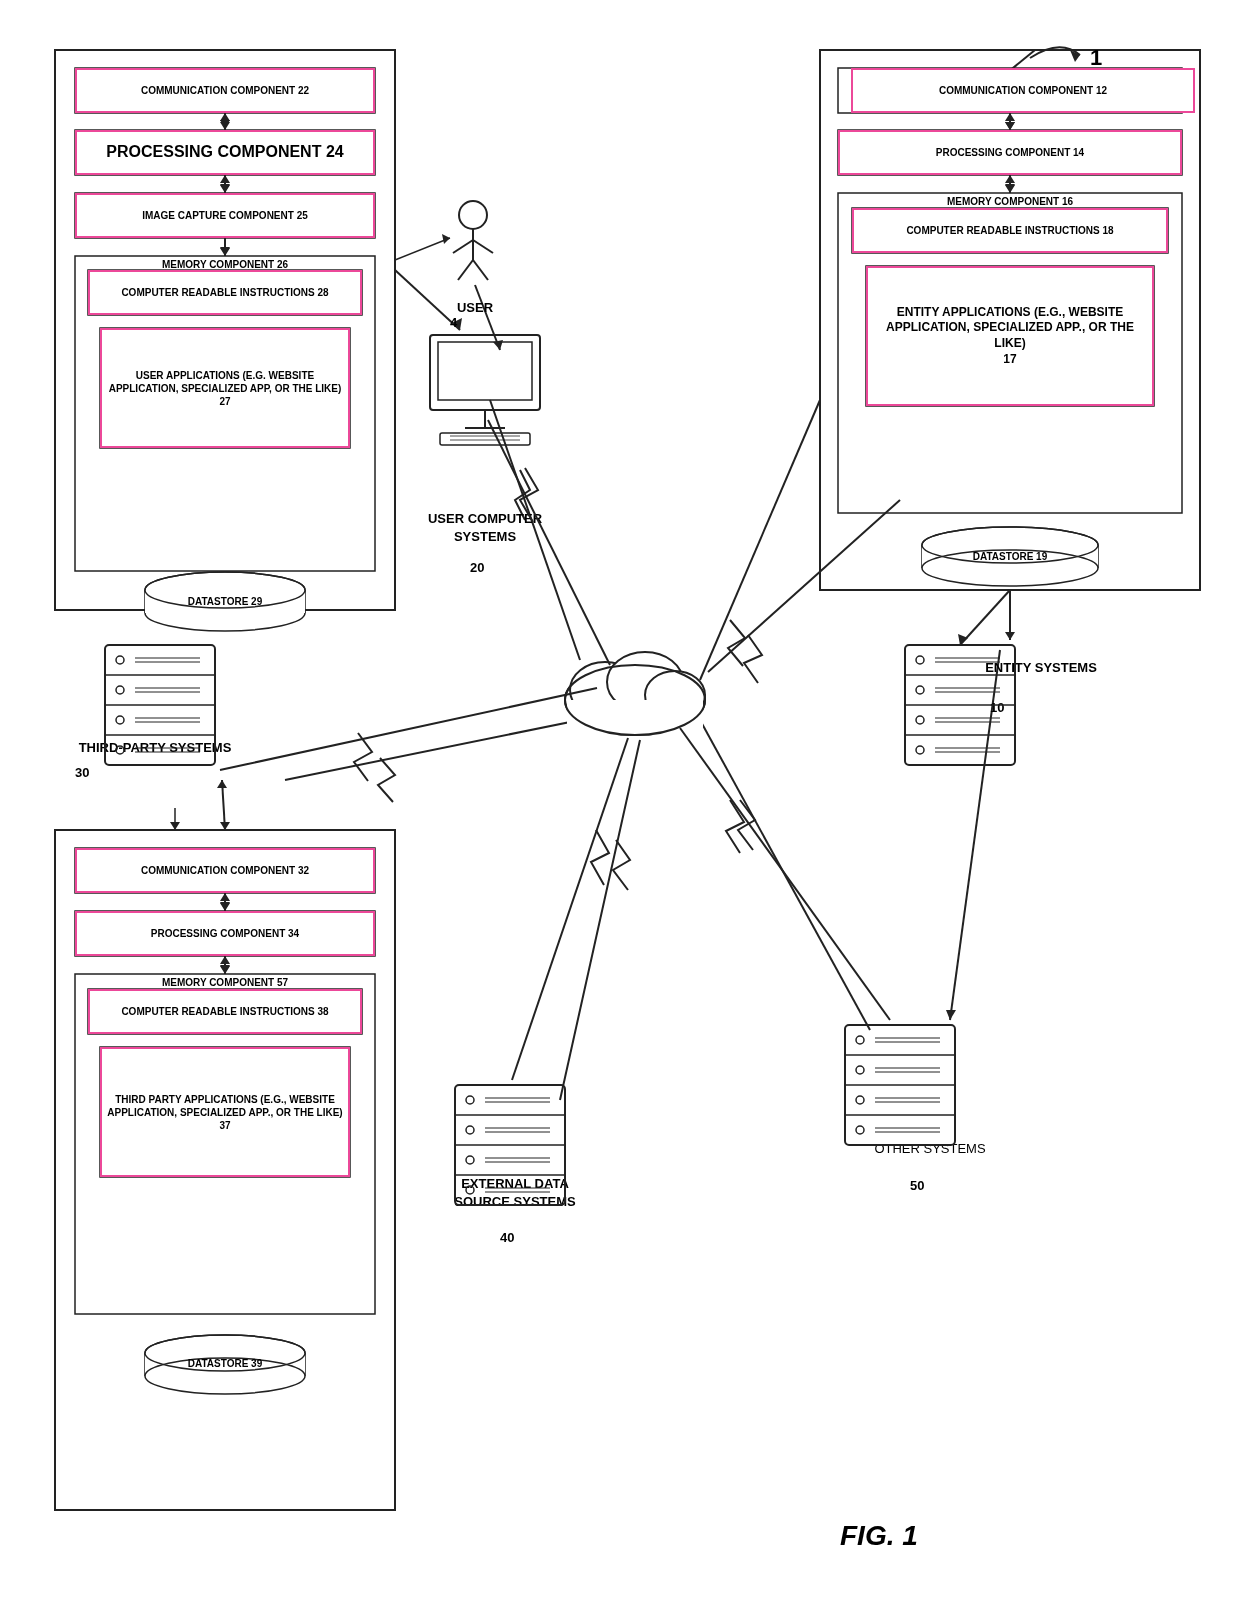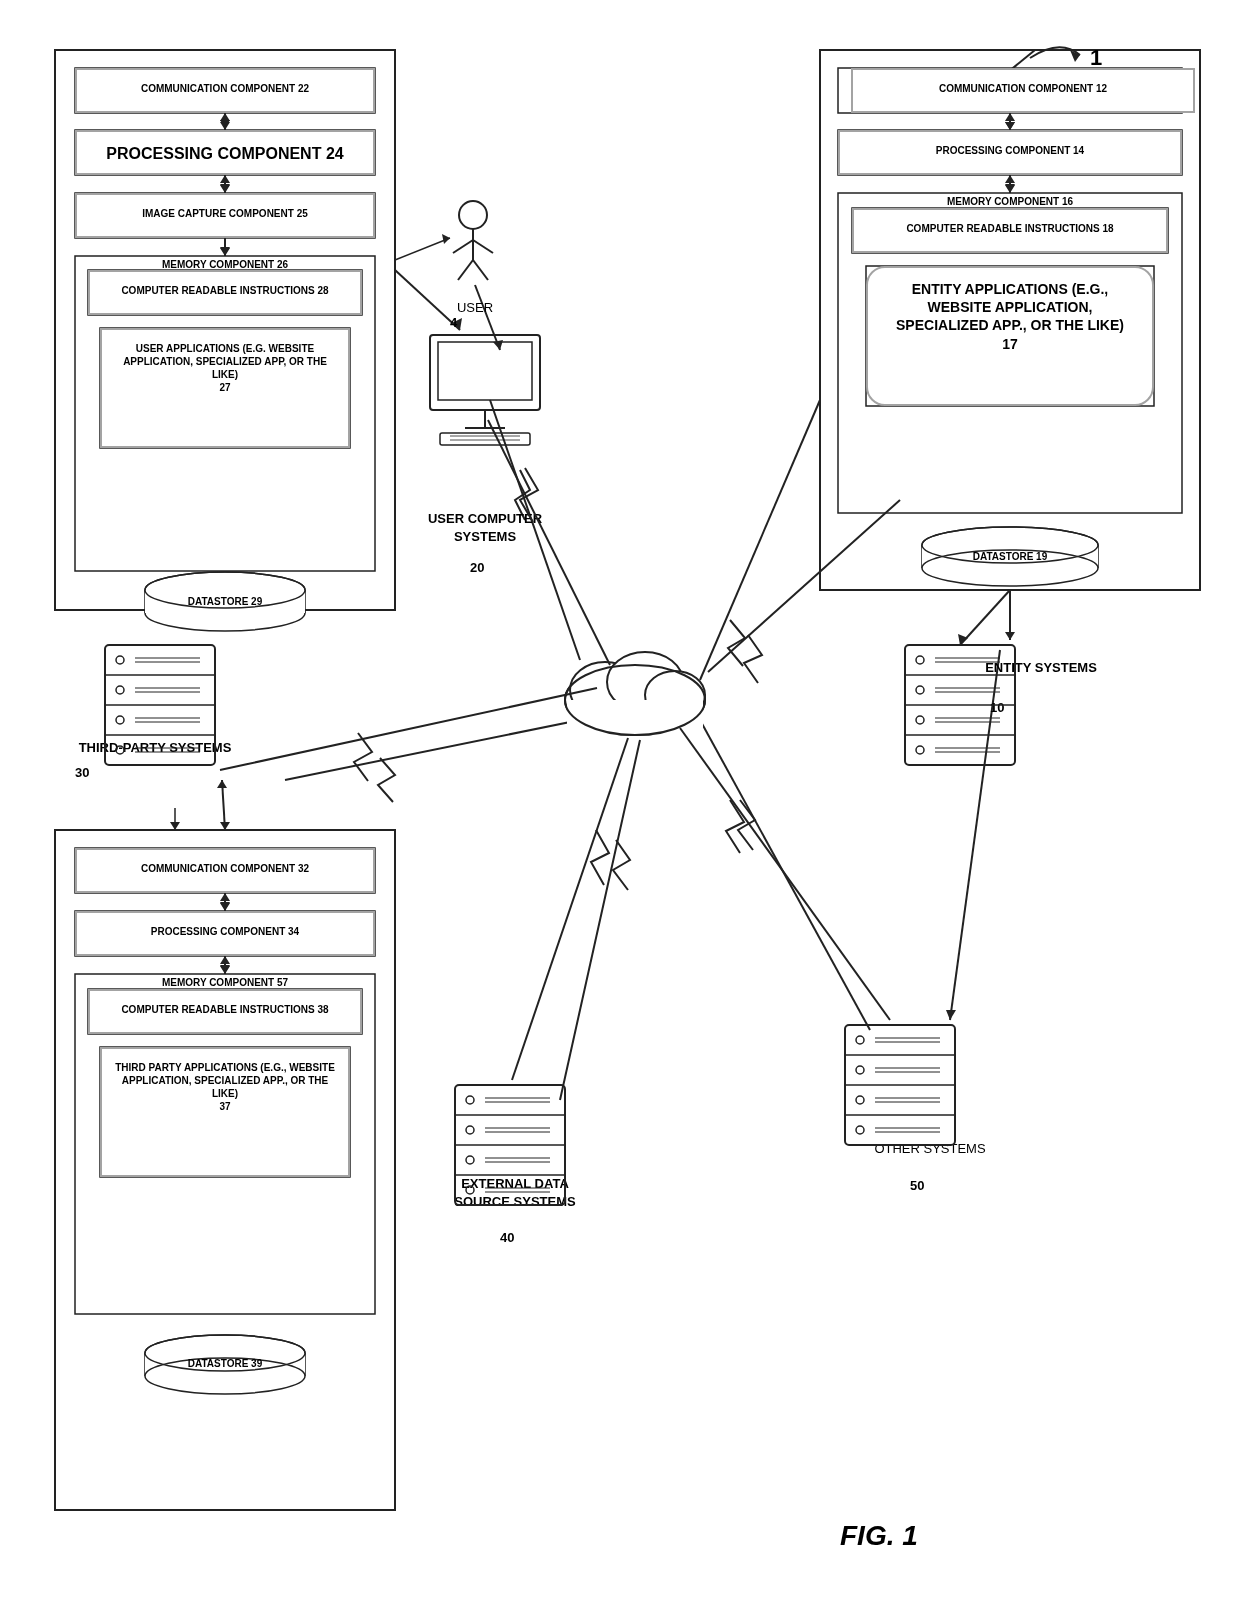--- a/index.html
+++ b/index.html
@@ -16,28 +16,29 @@
       width: 1240px;
       height: 1605px;
       position: relative;
       background: #fff;
       padding: 20px;
     }
 
     
     .box {
       position: absolute;
-      border: 2px solid #a3a3a3;
+      border: 2px solid #ec4899;
       background: #fff;
       text-align: center;
       font-size: 11px;
       font-weight: bold;
       display: flex;
+      align-items: center;
       justify-content: center;
-      padding: 12px;
+      padding: 4px;
       line-height: 1.3;
     }
 
     
     .fig-label {
       position: absolute;
       font-size: 28px;
       font-weight: bold;
       font-style: italic;
     }
@@ -246,21 +247,21 @@
   </div>
 
   <div style="position:absolute; left:838px; top:193px; width:344px; font-size:10px; font-weight:bold; text-align:center; padding-top:3px;">
     <span>MEMORY COMPONENT 16</span>
   </div>
 
   <div class="box" style="left:852px; top:208px; width:316px; height:45px; font-size:10px;">
     <span>COMPUTER READABLE INSTRUCTIONS 18</span>
   </div>
 
-  <div class="box" style="left:866px; top:266px; width:288px; height:140px; font-size:14px;border-radius:19px;">
+  <div class="box" style="left:866px; top:266px; width:288px; height:140px; font-size:12px;">
     <span style="white-space:pre-line;">ENTITY APPLICATIONS (E.G., WEBSITE APPLICATION, SPECIALIZED APP., OR THE LIKE)
 17</span>
   </div>
 
   <div style="position:absolute; left:922px; top:551px; width:176px; font-size:10px; font-weight:bold; text-align:center;">
     <span>DATASTORE 19</span>
   </div>
 
   <div class="box" style="left:75px; top:848px; width:300px; height:45px; font-size:10px;">
     <span>COMMUNICATION COMPONENT 32</span>
@@ -288,21 +289,21 @@
   </div>
 
   <div style="position:absolute; left:1090px; top:45px; font-size:22px; font-weight:bold;">
     <span>1</span>
   </div>
 
   <div class="fig-label" style="left:840px; top:1520px;">
     <span>FIG. 1</span>
   </div>
 
-  <div style="position:absolute; left:430px; top:300px; font-size:13px; font-weight:normal; text-align:center; width:90px;">USER</div>
+  <div style="position:absolute; left:430px; top:300px; font-size:13px; font-weight:bold; text-align:center; width:90px;">USER</div>
   <div style="position:absolute; left:450px; top:315px; font-size:13px; font-weight:bold; text-align:center;">4</div>
 
   <div style="position:absolute; left:420px; top:510px; font-size:13px; font-weight:bold; text-align:center; width:130px; line-height:1.4;">
     <span>USER COMPUTER SYSTEMS</span>
   </div>
   <div style="position:absolute; left:470px; top:560px; font-size:13px; font-weight:bold;">
     <span>20</span>
   </div>
 
   <div style="position:absolute; left:976px; top:660px; font-size:13px; font-weight:bold; text-align:center; width:130px;">

